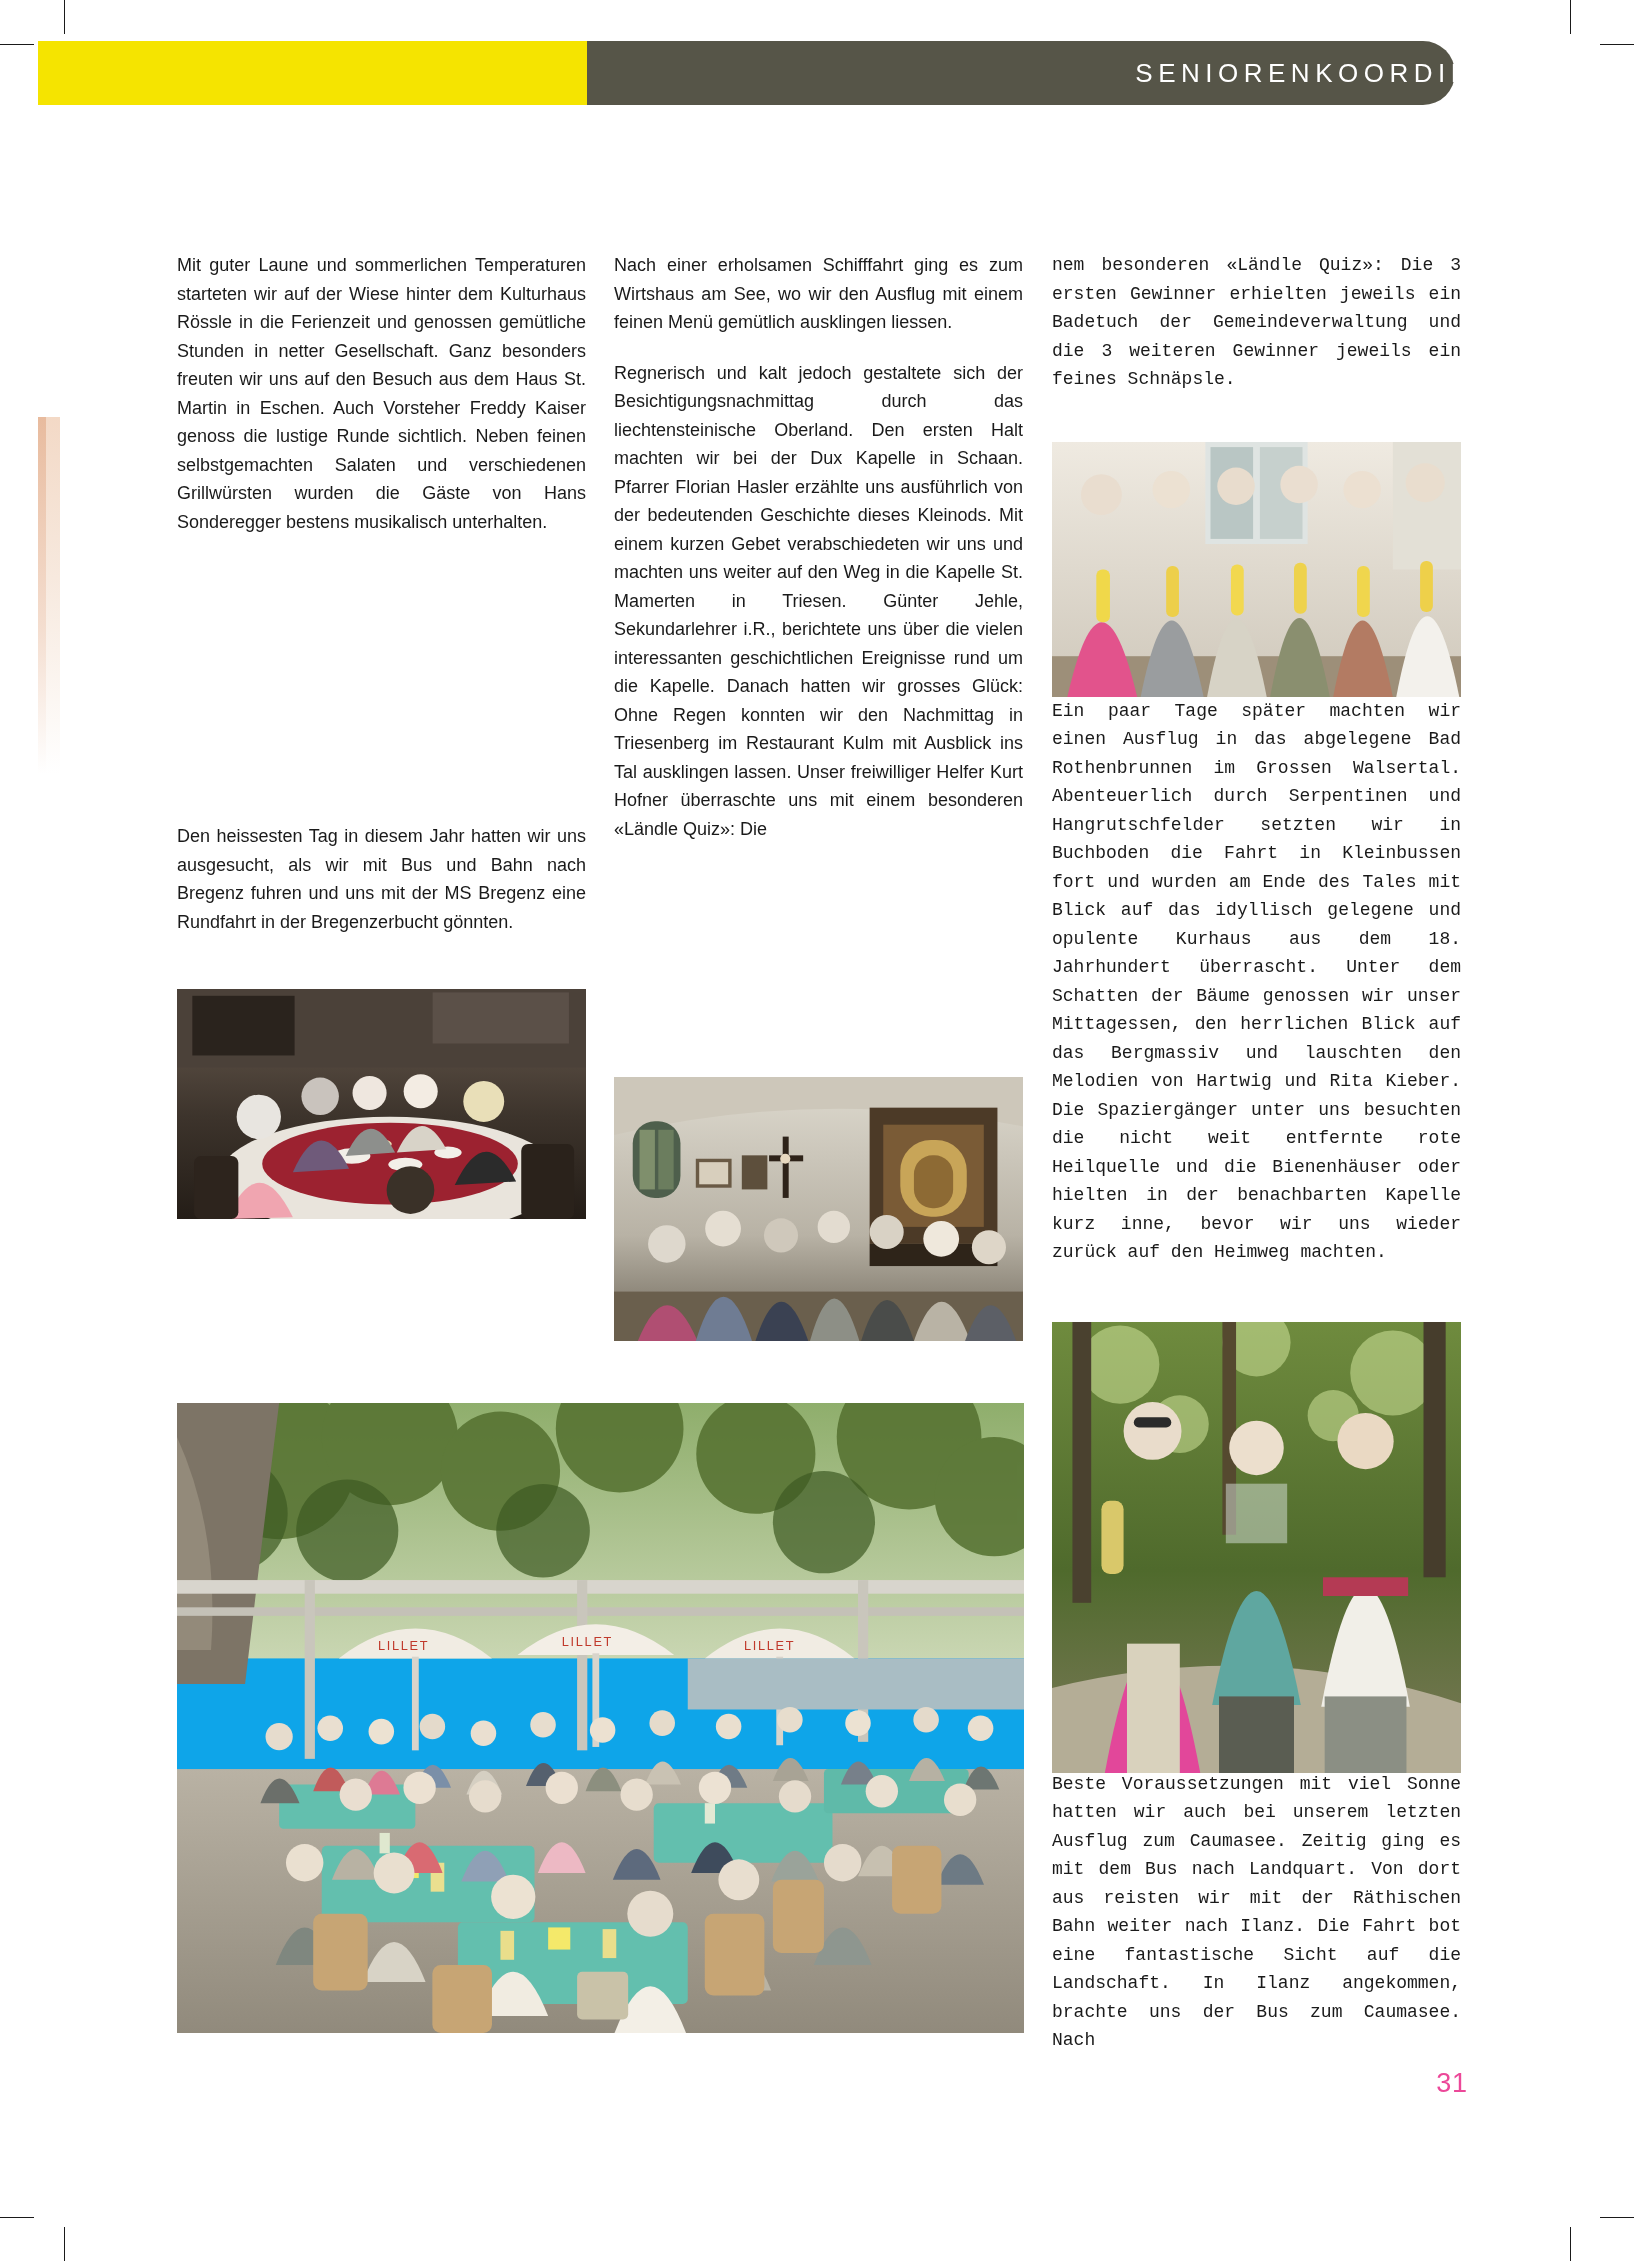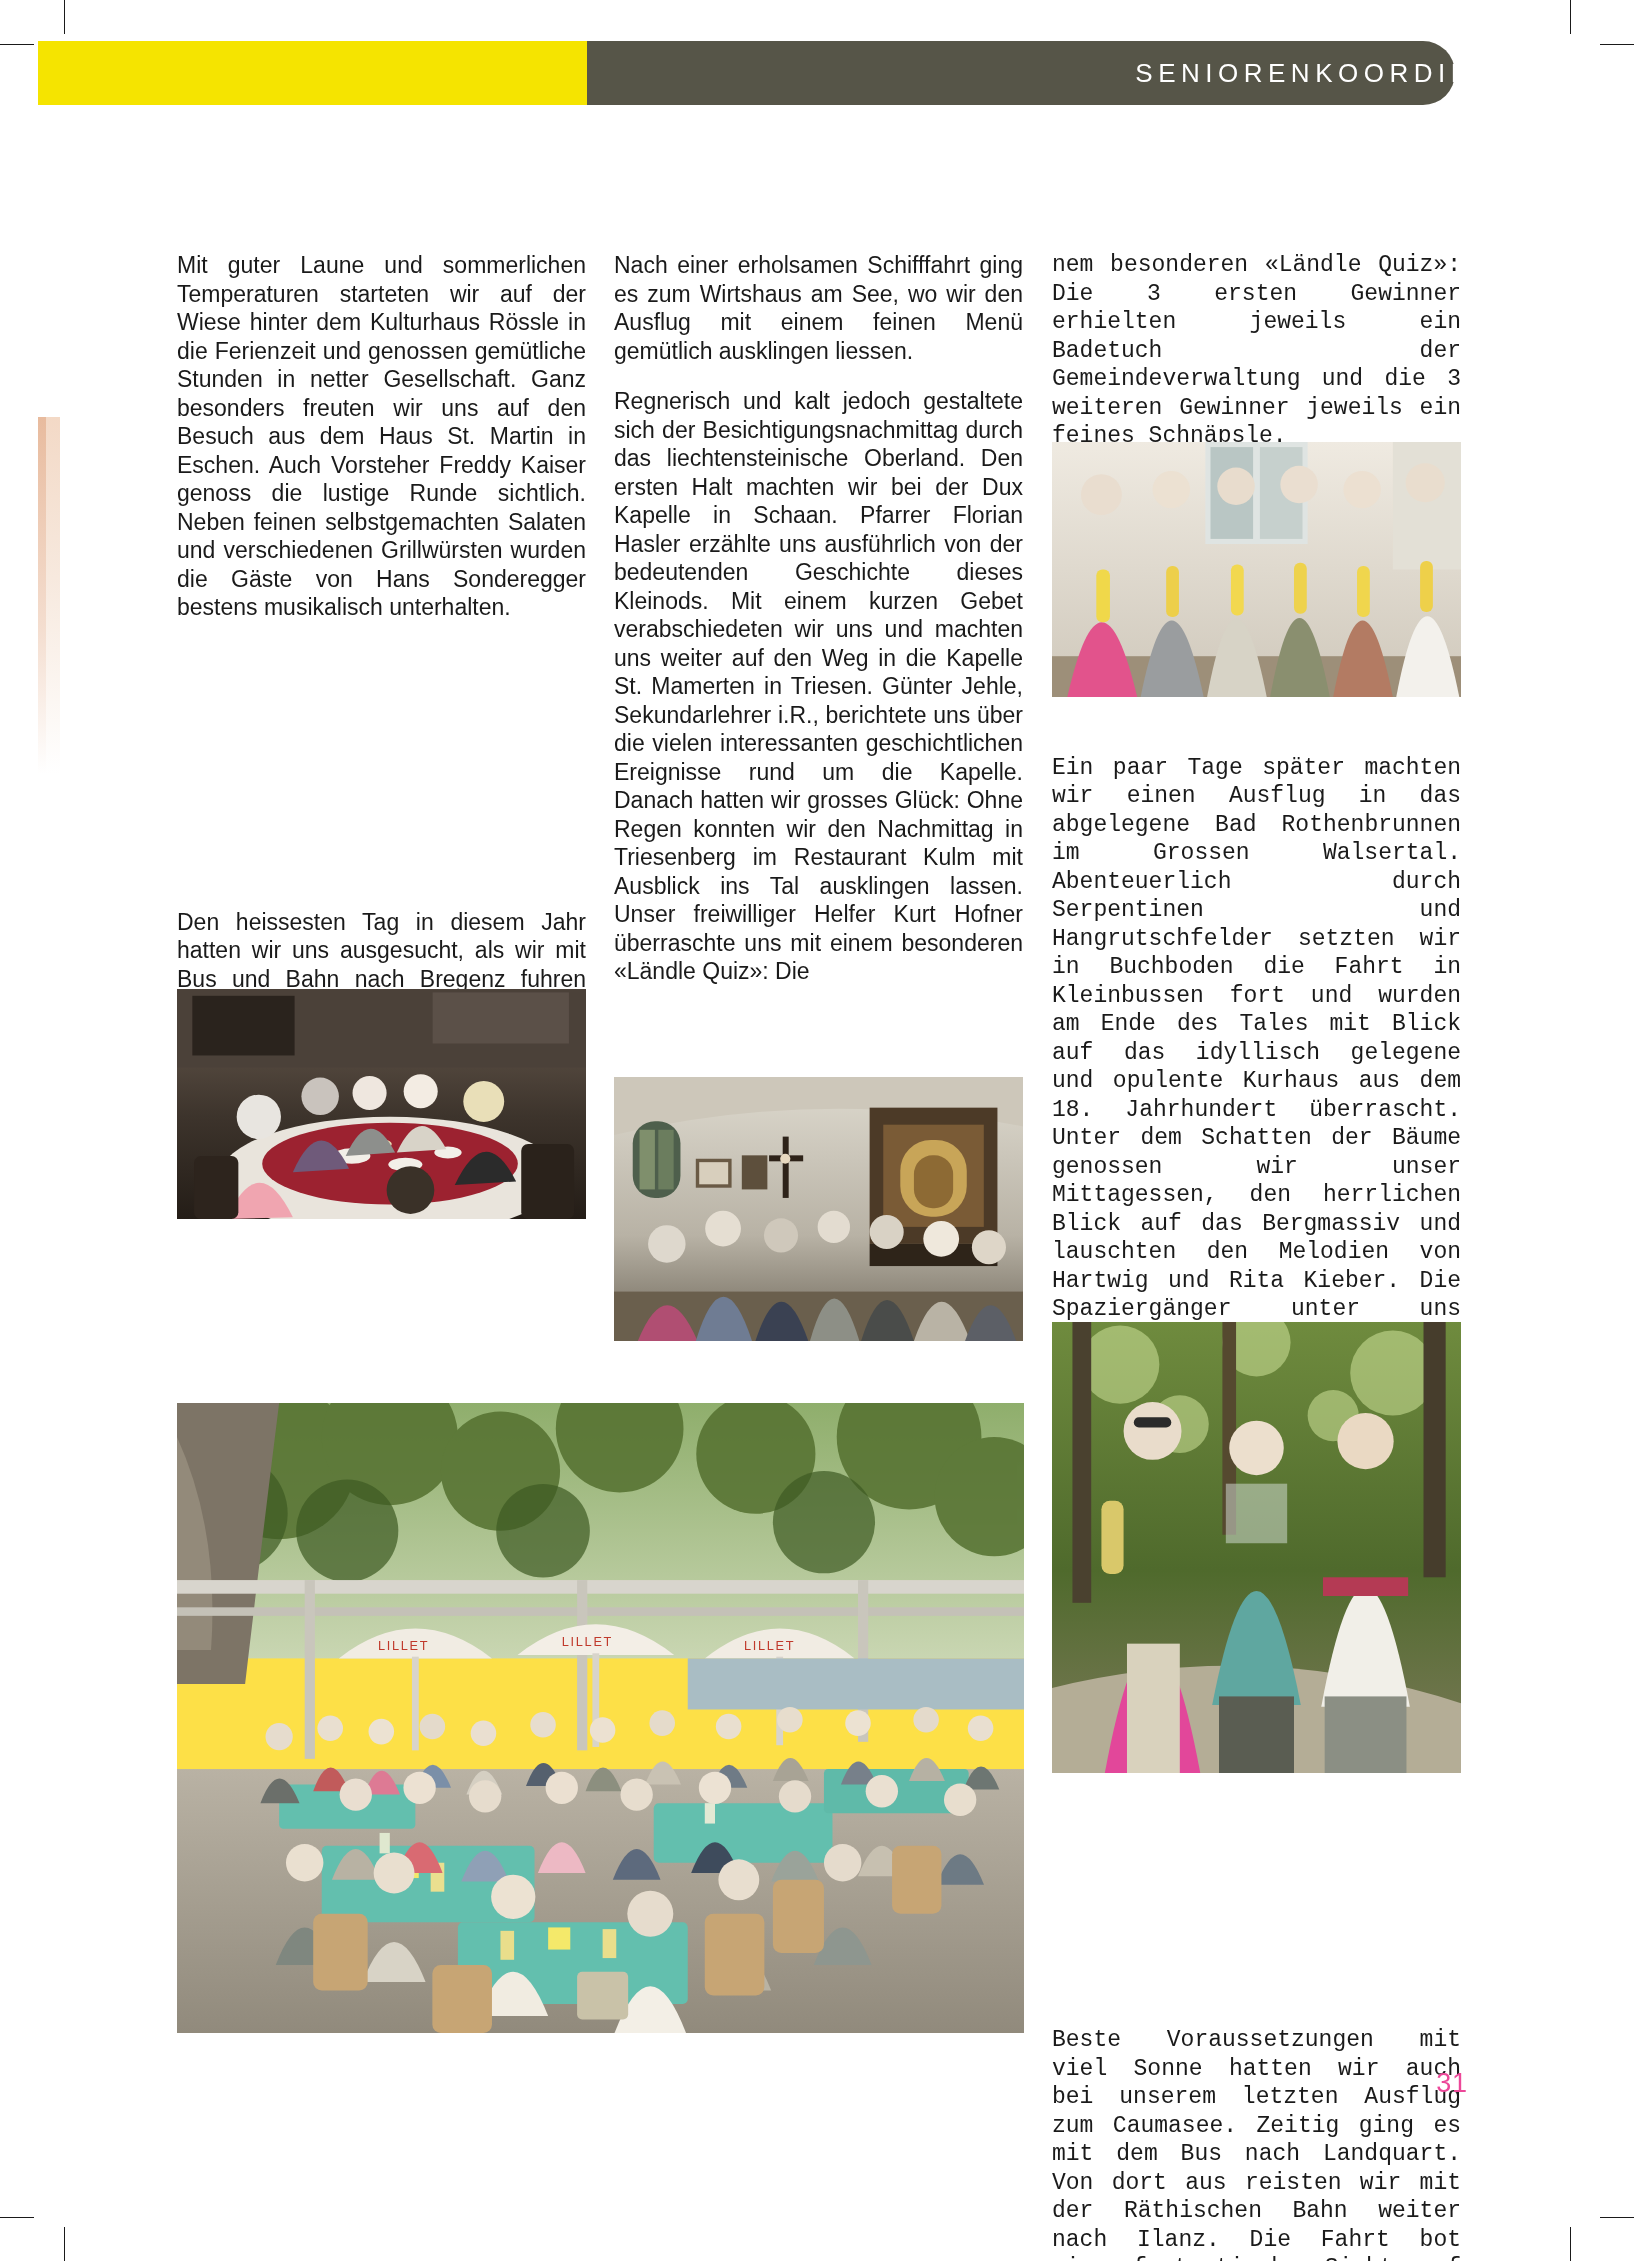--- a/index.html
+++ b/index.html
@@ -82,34 +82,34 @@
     position: absolute;
     width: 409px;
     top: 251px;
   }
   .col1 { left: 177px; }
   .col2 { left: 614px; }
   .col3 { left: 1052px; font-family: Liberation Mono, monospace; }
 
   p.body {
     margin: 0 0 22px 0;
-    font-size: 23px;
+    font-size: 18px;
     line-height: 28.5px;
     color: #1a1a1a;
     text-align: justify;
     text-justify: inter-word;
     hyphens: manual;
   }
   p.body:last-child { margin-bottom: 0; }
 
   
   .photo {
     position: absolute;
     overflow: hidden;
-    background: #fde047;
+    background: #0ea5e9;
     text-align: right;
   }
   .photo svg { display: block; width: 100%; height: 100%; }
 
   
   #photo-brunch   { left: 177px; top: 989px; width: 409px; height: 230px; }
   #photo-terrace  { left: 177px; top: 1403px; width: 847px; height: 630px; }
   #photo-chapel   { left: 614px; top: 1077px; width: 409px; height: 264px; }
   #photo-quiz     { left: 1052px; top: 442px;  width: 409px; height: 255px; }
   #photo-forest   { left: 1052px; top: 1322px; width: 409px; height: 451px; }

